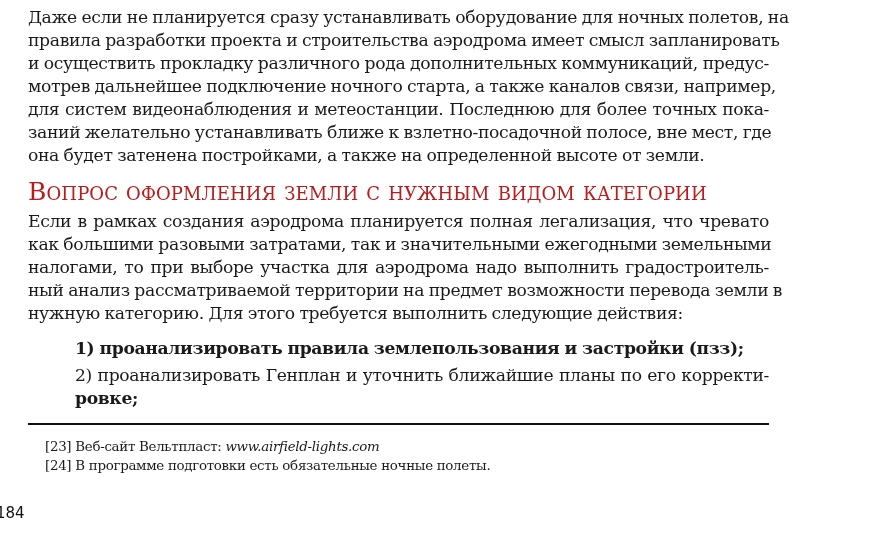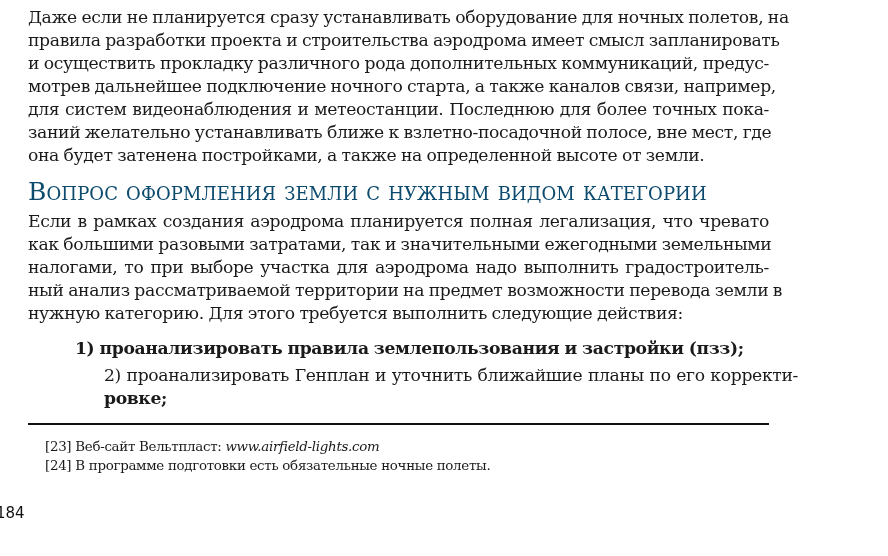--- a/index.html
+++ b/index.html
@@ -44,21 +44,21 @@
     .heading {
       position: absolute;
       left: 0;
       top: 177px;
       width: 741px;
       font-size: 25px;
       line-height: 30px;
       font-variant: small-caps;
       letter-spacing: 0.1px;
       white-space: nowrap;
-      color: #0c4a6e;
+      color: #b91c1c;
     }
     .list-item {
       position: absolute;
       left: 47px;
       width: 694px;
       font-size: 17.2px;
       line-height: 23px;
       letter-spacing: -0.35px;
       word-spacing: -0.5px;
     }
@@ -133,21 +133,21 @@
     <span class="line">как большими разовыми затратами, так и значительными ежегодными земельными</span>
     <span class="line">налогами, то при выборе участка для аэродрома надо выполнить градостроитель-</span>
     <span class="line">ный анализ рассматриваемой территории на предмет возможности перевода земли в</span>
     <span class="line last">нужную категорию. Для этого требуется выполнить следующие действия:</span>
   </div>
 
   <div class="list-item" style="top:337px;">
     <span class="line last">1) проанализировать правила землепользования и застройки (пзз);</span>
   </div>
 
-  <div class="list-item" style="top:364px;margin-left:29px;">
+  <div class="list-item" style="top:364px;">
     <span class="line">2) проанализировать Генплан и уточнить ближайшие планы по его корректи-</span>
     <span class="line last">ровке;</span>
   </div>
 
   <div class="footnote-rule"></div>
 
   <div class="footnotes">
     <span class="fn"><span>[23]</span> <span>Веб-сайт Вельтпласт: </span> <span class="url">www.airfield-lights.com</span></span>
     <span class="fn"><span>[24]</span> <span>В программе подготовки есть обязательные ночные полеты.</span></span>
   </div>

